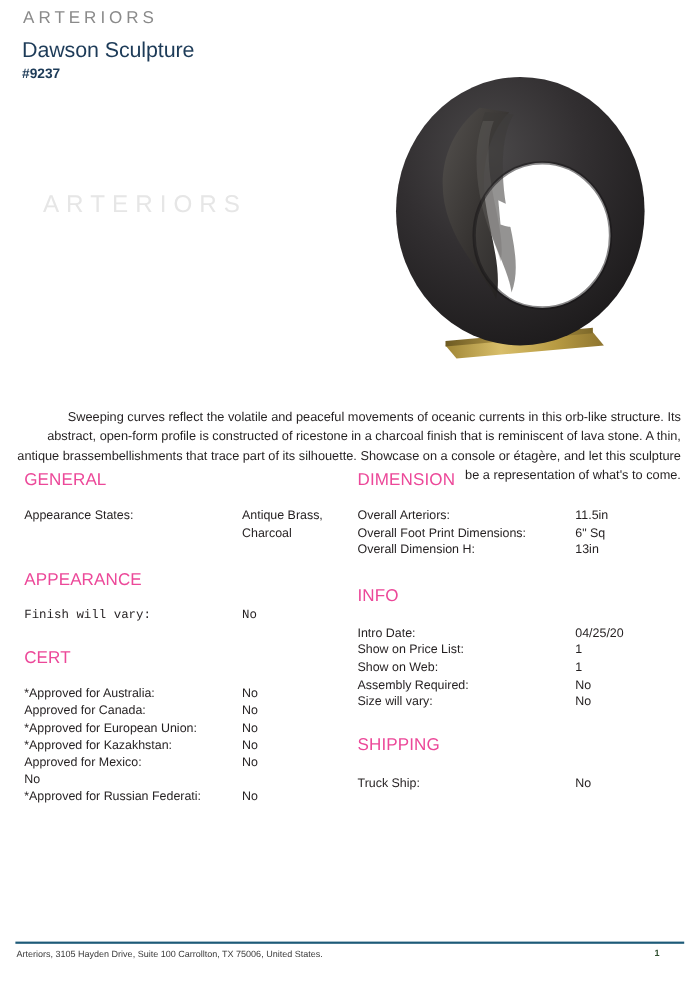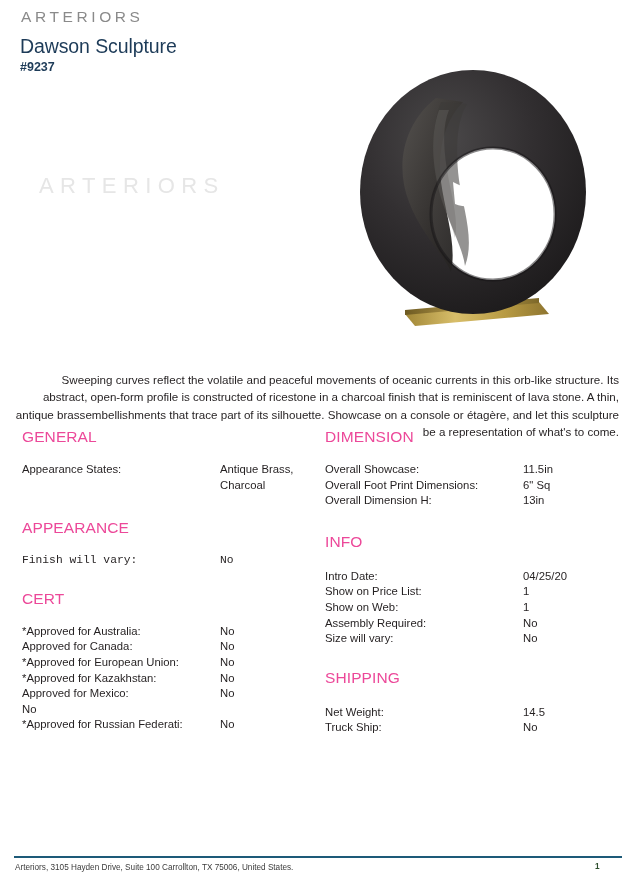--- a/index.html
+++ b/index.html
@@ -263,21 +263,21 @@
         </div>
       </div>
     </div>
   </div>
 
   <div class="col-right">
     <div class="section">
       <div class="section-title">DIMENSION</div>
       <div class="rows" style="margin-top:16px;">
         <div class="spec-row">
-          <div class="spec-label">Overall Showcase:</div>
+          <div class="spec-label">Overall Arteriors:</div>
           <div class="spec-value">11.5in</div>
         </div>
         <div class="spec-row">
           <div class="spec-label">Overall Foot Print Dimensions:</div>
           <div class="spec-value">6" Sq</div>
         </div>
         <div class="spec-row">
           <div class="spec-label">Overall Dimension H:</div>
           <div class="spec-value">13in</div>
         </div>
@@ -307,24 +307,20 @@
           <div class="spec-label">Size will vary:</div>
           <div class="spec-value">No</div>
         </div>
       </div>
     </div>
 
     <div class="section" style="margin-top:22px;">
       <div class="section-title">SHIPPING</div>
       <div class="rows" style="margin-top:18px;">
         <div class="spec-row">
-          <div class="spec-label">Net Weight:</div>
-          <div class="spec-value">14.5</div>
-        </div>
-        <div class="spec-row">
           <div class="spec-label">Truck Ship:</div>
           <div class="spec-value">No</div>
         </div>
       </div>
     </div>
   </div>
 
   <div class="footer-rule"></div>
   <div class="footer-text">Arteriors, 3105 Hayden Drive, Suite 100 Carrollton, TX 75006, United States.</div>
   <div class="footer-page">1</div>

